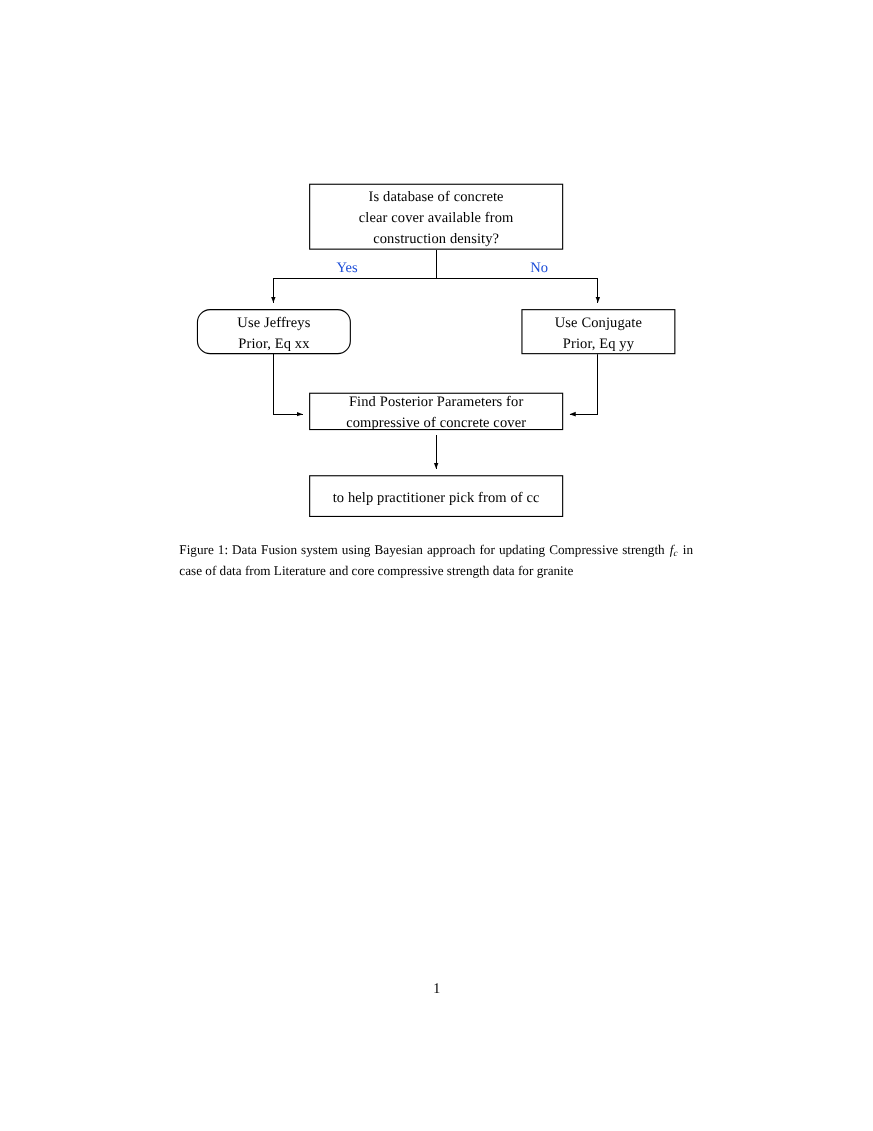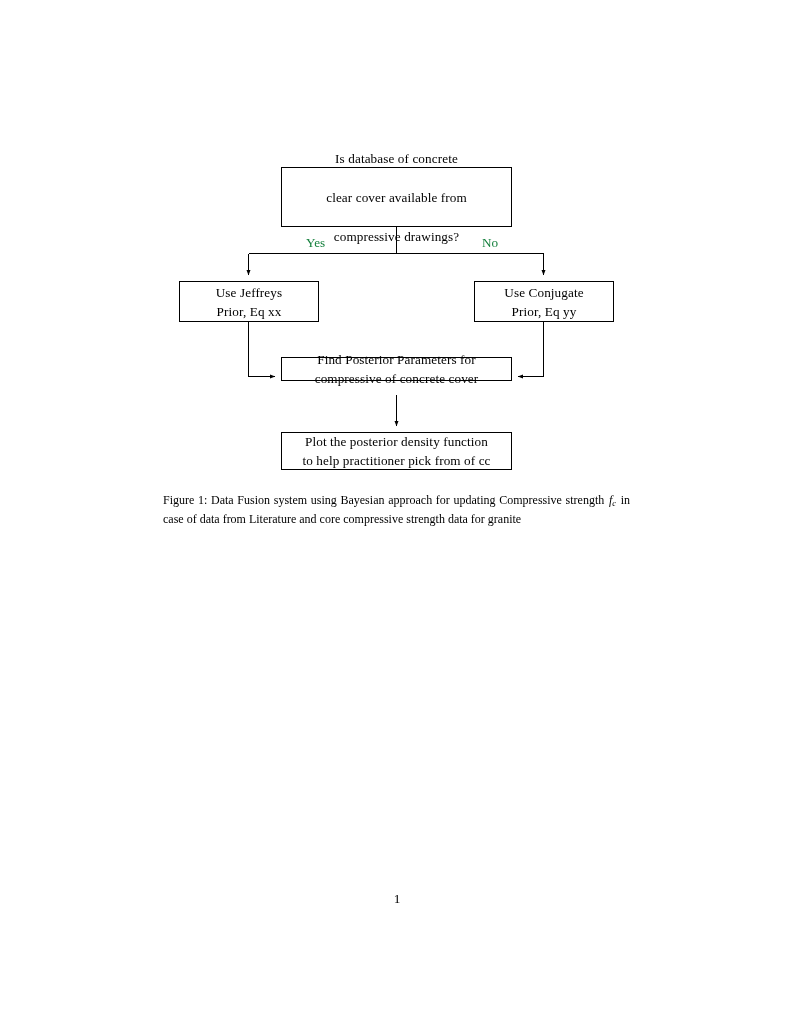--- a/index.html
+++ b/index.html
@@ -47,46 +47,46 @@
     font-size: 13.2px;
     line-height: 1.44;
     letter-spacing: 0.1px;
     white-space: nowrap;
   }
   .node .ln { display: block; }
 
   
   #node-question {
     left: 281px;  top: 167px;
-    width: 231px; height: 60px; gap: 20px;
+    width: 231px; height: 60px;
   }
   #node-jeffreys {
     left: 179px;  top: 281px;
-    width: 140px; height: 41px;
+    width: 140px; height: 41px; border-radius: 12px;
   }
   #node-conjugate {
     left: 474px;  top: 281px;
     width: 140px; height: 41px;
   }
   #node-posterior {
     left: 281px;  top: 357px;
-    width: 231px; height: 24px;
+    width: 231px; height: 34px;
   }
   #node-plot {
     left: 281px;  top: 432px;
     width: 231px; height: 38px;
   }
 
   
   .edge-label {
     position: absolute;
     font-size: 13.2px;
     line-height: 1;
     white-space: nowrap;
-    color: #15803d;
+    color: #1d4ed8;
   }
   #label-yes { left: 306px; top: 236px; }
   #label-no  { left: 458px; top: 236px; margin-left: 24px; }
 
   
   #connectors {
     position: absolute;
     left: 0; top: 0;
     width: 794px; height: 490px;
     pointer-events: none;
@@ -155,21 +155,21 @@
 
         <path d="M 543.5 322 L 543.5 376.5 L 518 376.5" marker-end="url(#arrowhead)"></path>
 
         <path d="M 396.5 395 L 396.5 426" marker-end="url(#arrowhead)"></path>
       </g>
     </svg>
 
     <div class="node" id="node-question">
       <span class="ln">Is database of concrete</span>
       <span class="ln">clear cover available from</span>
-      <span class="ln">compressive drawings?</span>
+      <span class="ln">construction density?</span>
     </div>
 
     <div class="edge-label" id="label-yes">Yes</div>
     <div class="edge-label" id="label-no">No</div>
 
     <div class="node" id="node-jeffreys">
       <span class="ln">Use Jeffreys</span>
       <span class="ln">Prior, Eq xx</span>
     </div>
 
@@ -177,21 +177,20 @@
       <span class="ln">Use Conjugate</span>
       <span class="ln">Prior, Eq yy</span>
     </div>
 
     <div class="node" id="node-posterior">
       <span class="ln">Find Posterior Parameters for</span>
       <span class="ln">compressive of concrete cover</span>
     </div>
 
     <div class="node" id="node-plot">
-      <span class="ln">Plot the posterior density function</span>
       <span class="ln">to help practitioner pick from of cc</span>
     </div>
 
   </div>
 
   <div id="caption"><span class="figlabel">Figure 1:</span><span>Data Fusion system using Bayesian approach for updating Compressive strength</span>
     <span class="mathit"><span>f</span><sub>c</sub></span>
     <span>in case of data from Literature and core compressive strength data for granite</span></div>
 
   <div id="page-number">1</div>

